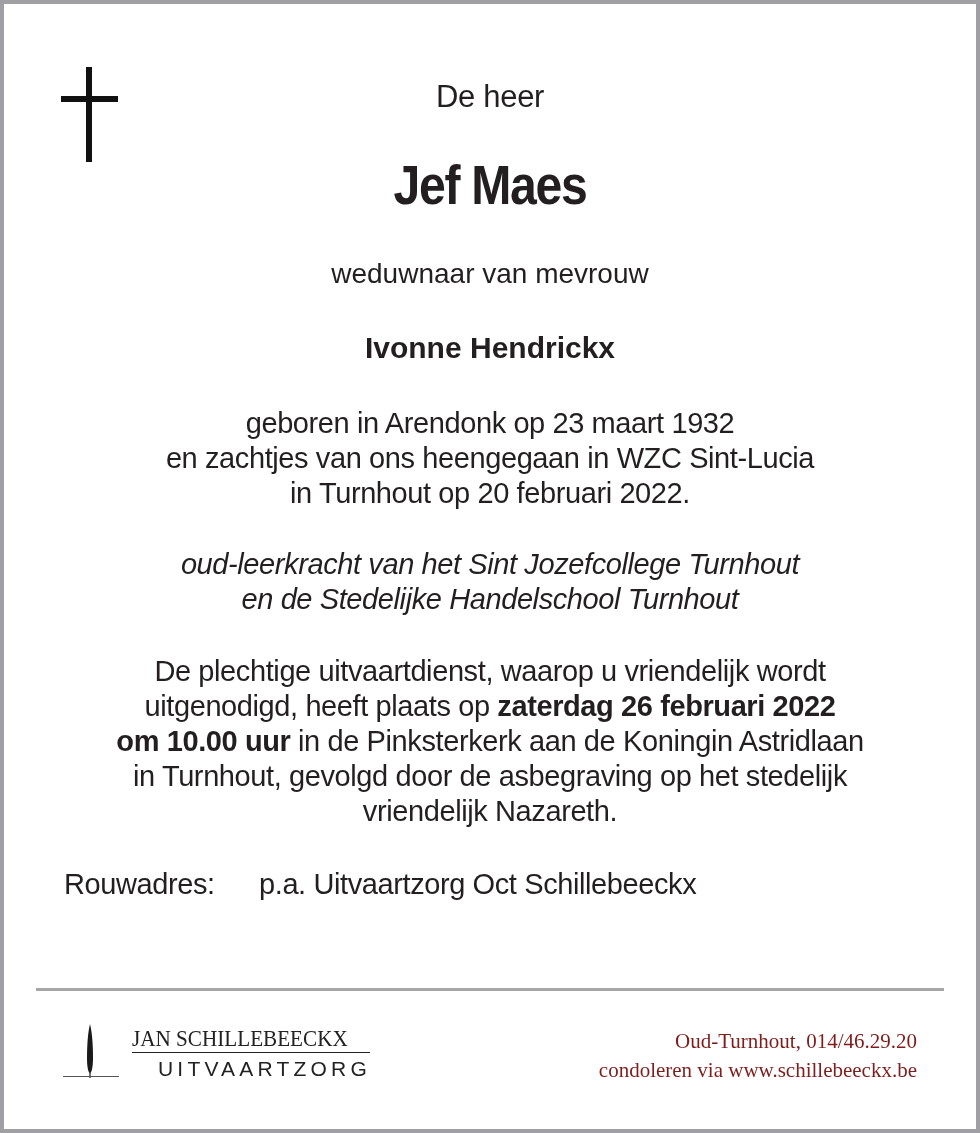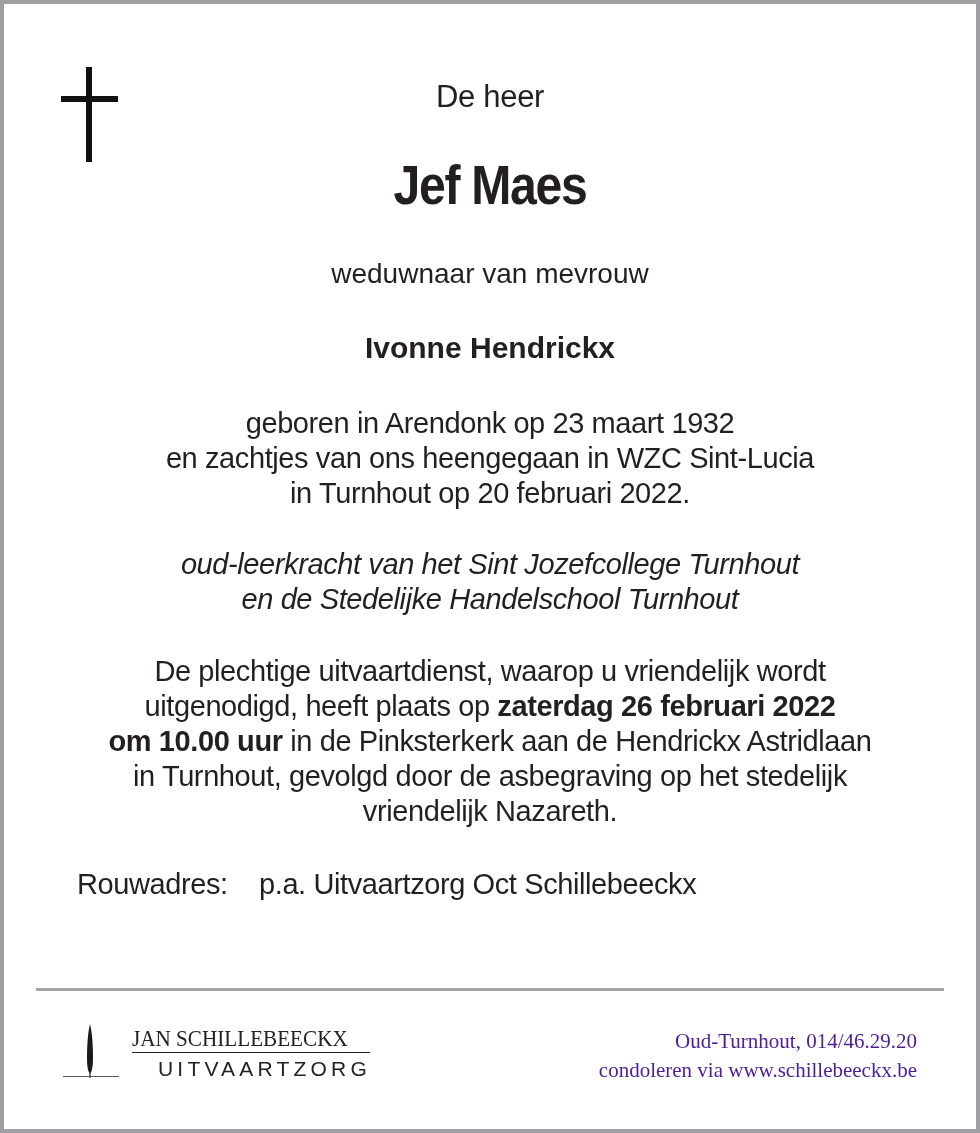--- a/index.html
+++ b/index.html
@@ -26,33 +26,33 @@
   .t-name { top: 152px; font-size: 56px; font-weight: bold; letter-spacing: -1.5px; transform: scaleX(0.86); transform-origin: 490px 0; }
   .t-widower { top: 258px; font-size: 28px; }
   .t-spouse { top: 331px; font-size: 30px; font-weight: bold; }
   .para { font-size: 29px; line-height: 35px; letter-spacing: -0.4px; }
   .t-born { top: 406px; }
   .t-career { top: 547px; font-style: italic; }
   .t-service { top: 654px; }
   .t-service b { font-weight: bold; }
 
   .mourn { position: absolute; top: 867px; left: 60px; font-size: 29px; line-height: 35px; letter-spacing: -0.4px; }
-  .mourn .label { position: absolute; left: 17px; top: 0; white-space: nowrap; }
+  .mourn .label { position: absolute; left: 4px; top: 0; white-space: nowrap; }
   .mourn .lines { position: absolute; left: 199px; top: 0; white-space: nowrap; }
 
   .divider { position: absolute; left: 36px; top: 988px; width: 908px; height: 3px; background: #a6a6a6; }
 
   .logo { position: absolute; left: 62px; top: 1024px; width: 320px; height: 60px; }
   .tree { position: absolute; left: 22px; top: 0; width: 12px; height: 54px; }
   .tree-base { position: absolute; left: 1px; top: 52px; width: 56px; height: 1px; background: #555; }
   .logo-name { position: absolute; left: 70px; top: 2px; font-family: "Liberation Serif", serif; font-size: 23px; letter-spacing: 0px; color: #222; white-space: nowrap; transform: scaleX(0.92); transform-origin: 0 0; }
   .logo-rule { position: absolute; left: 70px; top: 28px; width: 238px; height: 1px; background: #222; }
   .logo-sub { position: absolute; left: 96px; top: 33px; font-size: 21px; letter-spacing: 4.2px; color: #222; white-space: nowrap; }
 
-  .contact { position: absolute; right: 63px; top: 1027px; text-align: right; font-family: "Liberation Serif", serif; font-size: 21px; line-height: 29px; color: #4c1d95; white-space: nowrap; }
+  .contact { position: absolute; right: 63px; top: 1027px; text-align: right; font-family: "Liberation Serif", serif; font-size: 21px; line-height: 29px; color: #7f1d1d; white-space: nowrap; }
 </style>
 </head>
 <body>
 
 <div class="page">
 
   <div class="cross">
     <div class="v"></div>
     <div class="h"></div>
   </div>
@@ -70,21 +70,21 @@
 </div>
 
 <div class="center para t-career">
   <div>oud-leerkracht van het Sint Jozefcollege Turnhout</div>
   <div>en de Stedelijke Handelschool Turnhout</div>
 </div>
 
 <div class="center para t-service">
   <div>De plechtige uitvaartdienst, waarop u vriendelijk wordt</div>
   <div><span>uitgenodigd, heeft plaats op </span><b>zaterdag 26 februari 2022</b></div>
-  <div><b>om 10.00 uur</b><span> in de Pinksterkerk aan de Hendrickx Astridlaan</span></div>
+  <div><b>om 10.00 uur</b><span> in de Pinksterkerk aan de Koningin Astridlaan</span></div>
   <div>in Turnhout, gevolgd door de asbegraving op het stedelijk</div>
   <div>vriendelijk Nazareth.</div>
 </div>
 
 <div class="mourn">
   <div class="label">Rouwadres:</div>
   <div class="lines">
     <div>p.a. Uitvaartzorg Oct Schillebeeckx</div>
   </div>
 </div>

